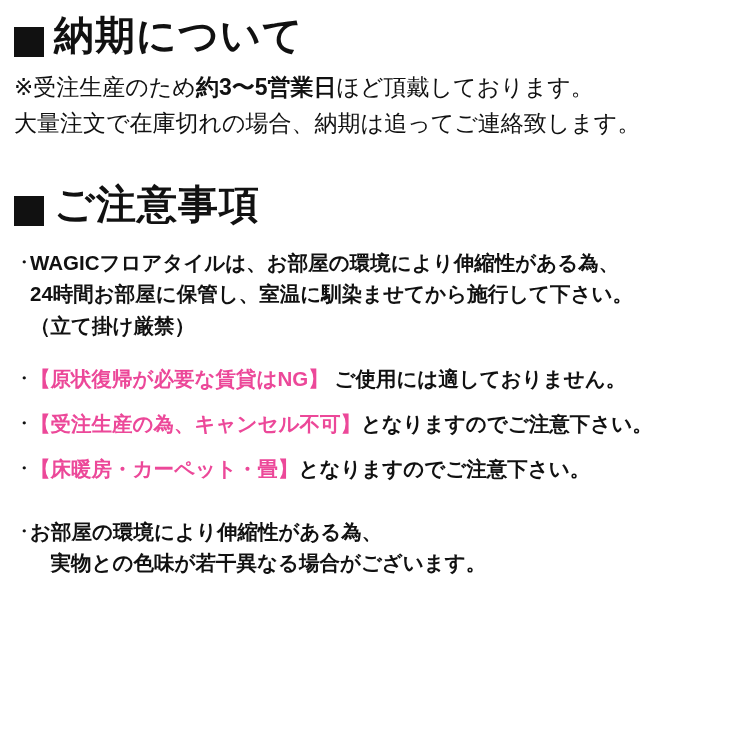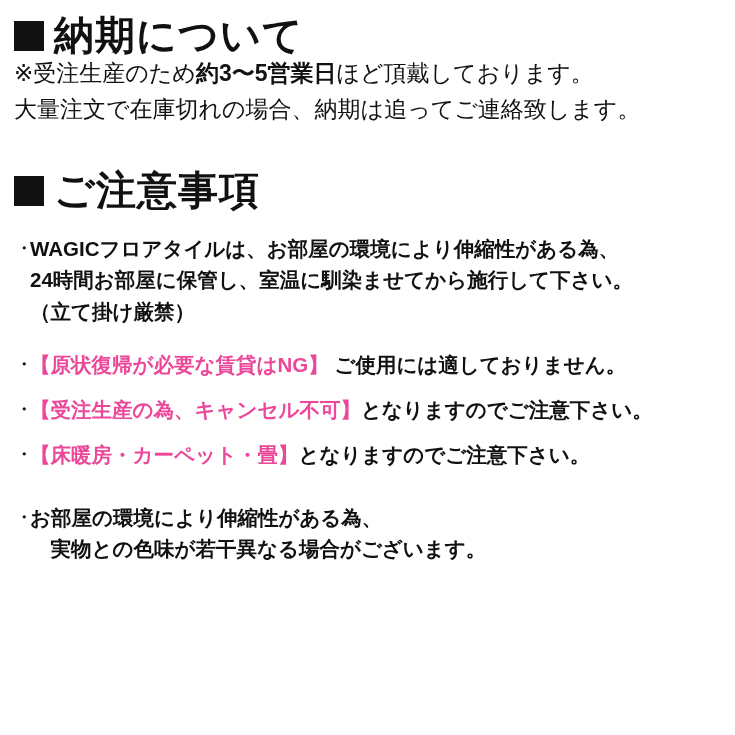--- a/index.html
+++ b/index.html
@@ -18,21 +18,21 @@
     position: relative;
     width: 735px;
     height: 735px;
     box-sizing: border-box;
     padding: 10px 14px 0 14px;
   }
 
   
   .section-heading {
     display: flex;
-    align-items: center;
+    align-items: flex-end;
     font-weight: bold;
     font-size: 40px;
     line-height: 1.05;
     letter-spacing: 1px;
     color: #111111;
     margin: 0;
   }
   .sq {
     display: inline-block;
     width: 30px;
@@ -49,20 +49,21 @@
   .para {
     font-size: 23px;
     line-height: 1.55;
     color: #111111;
     margin: 0;
   }
   .para .em {
     font-weight: bold;
   }
   .para-block {
+    margin-top: 14px;
   }
   .para-line { white-space: nowrap; }
 
   
   .bullet-list {
     list-style: none;
     margin: 0;
     padding: 0;
   }
   .bullet-item {

